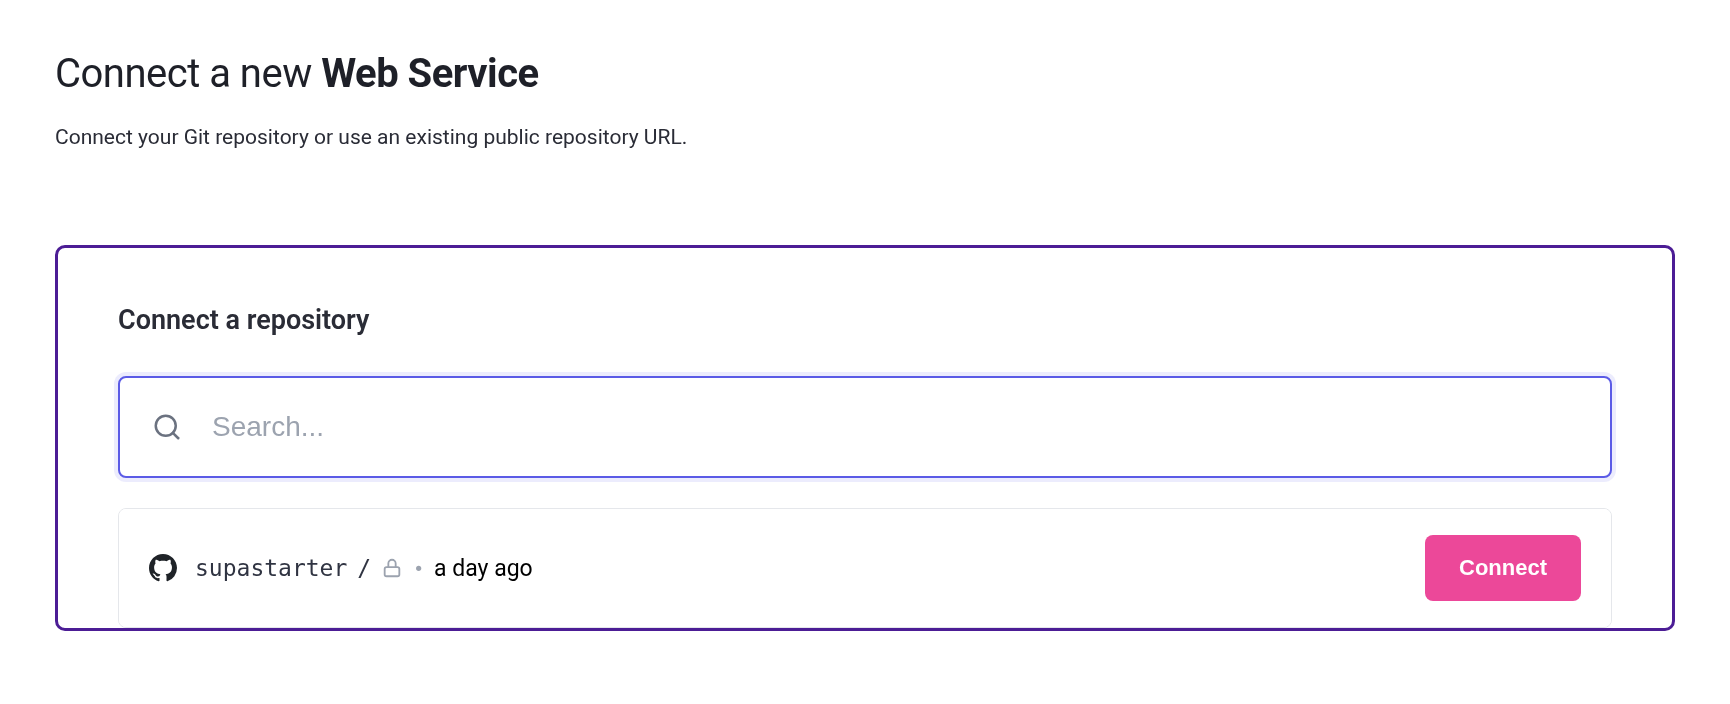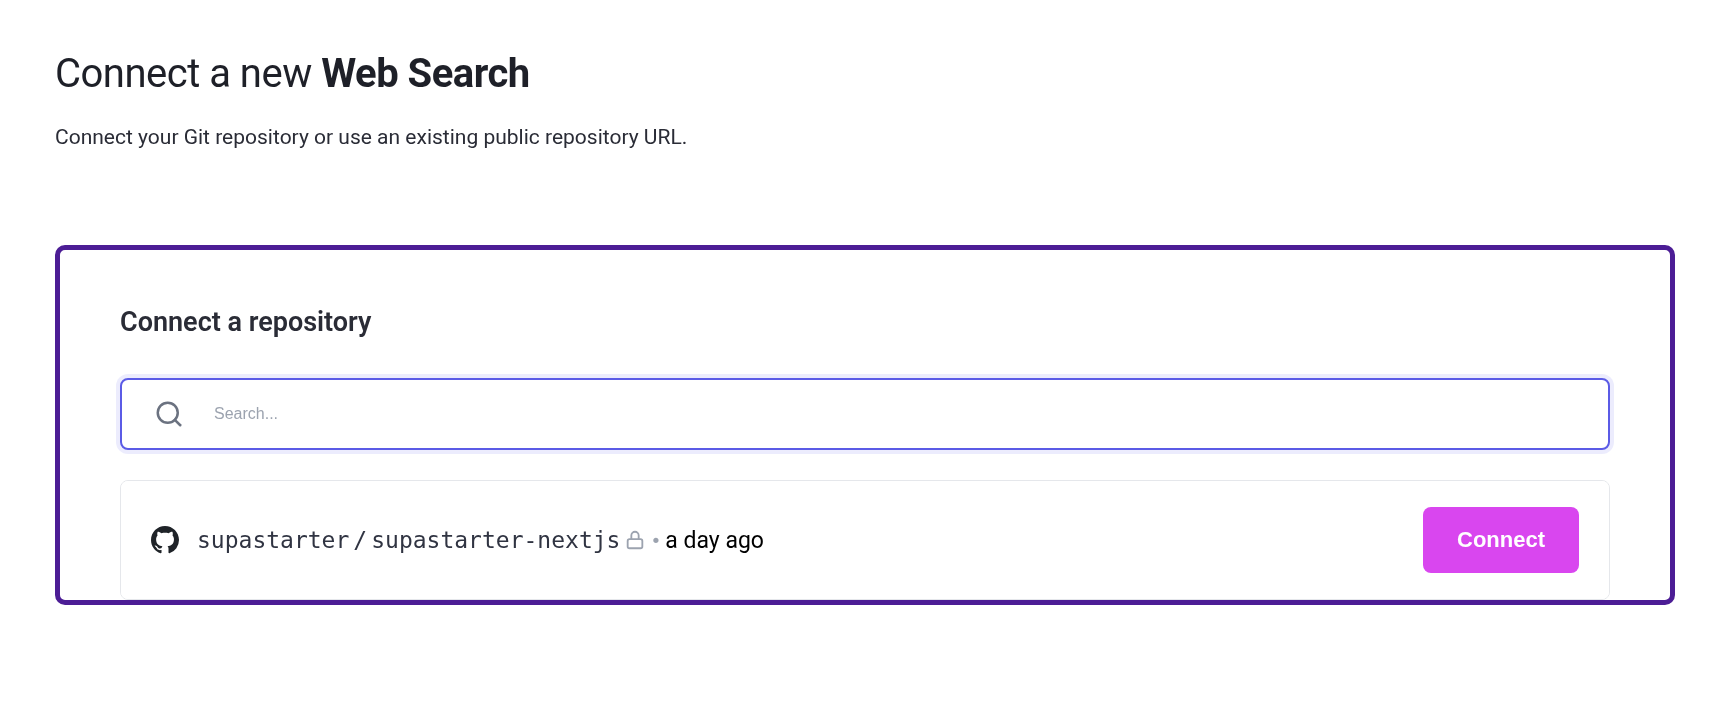--- a/index.html
+++ b/index.html
@@ -23,41 +23,41 @@
     .page-title .bold {
       font-weight: 700;
     }
     .page-subtitle {
       font-size: 21px;
       color: #2a2c36;
       font-weight: 400;
       margin-bottom: 96px;
     }
     .card {
-      border: 5px solid #4c1d95;
+      border: 3px solid #4c1d95;
       border-radius: 10px;
       padding: 56px 60px 0 60px;
     }
     .card-title {
       font-size: 27px;
       font-weight: 600;
       color: #2a2c36;
       margin-bottom: 40px;
     }
     .search-wrapper {
       position: relative;
       margin-bottom: 30px;
     }
     .search-input {
       width: 100%;
-      height: 72px;
+      height: 102px;
       border: 2px solid #5b5be6;
       border-radius: 8px;
       padding: 0 24px 0 92px;
-      font-size: 16px;
+      font-size: 28px;
       color: #1f2937;
       outline: none;
       box-shadow: 0 0 0 4px rgba(99, 102, 241, 0.12);
     }
     .search-input::placeholder {
       color: #9ca3af;
     }
     .search-icon {
       position: absolute;
       left: 34px;
@@ -89,56 +89,56 @@
       height: 28px;
       color: #1f2328;
       flex-shrink: 0;
     }
     .repo-path {
       font-family: ui-monospace, SFMono-Regular, "SF Mono", Menlo, Consolas, monospace;
       font-size: 23px;
       color: #303442;
       display: flex;
       align-items: center;
-      gap: 4px;
+      gap: 10px;
     }
     .repo-sep {
       color: #303442;
     }
     .lock-icon {
       width: 22px;
       height: 22px;
       color: #9ca3af;
       flex-shrink: 0;
     }
     .dot-sep {
       color: #9ca3af;
       font-size: 18px;
     }
     .repo-time {
       font-family: -apple-system, BlinkMacSystemFont, "Segoe UI", Roboto, Helvetica, Arial, sans-serif;
       font-size: 23px;
       color: #000000;
     }
     .connect-btn {
-      background: #d946ef;
+      background: #ec4899;
       color: #ffffff;
       border: none;
       border-radius: 8px;
       padding: 20px 34px;
       font-size: 22px;
       font-weight: 600;
       cursor: pointer;
     }
   </style>
 </head>
 <body>
 
 <h1 class="page-title">
-  <span>Connect a new </span><span class="bold">Web Search</span>
+  <span>Connect a new </span><span class="bold">Web Service</span>
 </h1>
 
 <p class="page-subtitle">Connect your Git repository or use an existing public repository URL.</p>
 
 <div class="card">
   <h2 class="card-title">Connect a repository</h2>
 
   <div class="search-wrapper">
     <svg class="search-icon" viewBox="0 0 24 24" fill="none" stroke="currentColor" stroke-width="2" stroke-linecap="round" stroke-linejoin="round">
       <circle cx="11" cy="11" r="8"></circle>
@@ -149,21 +149,20 @@
 
   <div class="repo-list">
     <div class="repo-row">
       <div class="repo-left">
         <svg class="github-icon" viewBox="0 0 16 16" fill="currentColor">
           <path d="M8 0C3.58 0 0 3.58 0 8c0 3.54 2.29 6.53 5.47 7.59.4.07.55-.17.55-.38 0-.19-.01-.82-.01-1.49-2.01.37-2.53-.49-2.69-.94-.09-.23-.48-.94-.82-1.13-.28-.15-.68-.52-.01-.53.63-.01 1.08.58 1.23.82.72 1.21 1.87.87 2.33.66.07-.52.28-.87.51-1.07-1.78-.2-3.64-.89-3.64-3.95 0-.87.31-1.59.82-2.15-.08-.2-.36-1.02.08-2.12 0 0 .67-.21 2.2.82.64-.18 1.32-.27 2-.27.68 0 1.36.09 2 .27 1.53-1.04 2.2-.82 2.2-.82.44 1.1.16 1.92.08 2.12.51.56.82 1.27.82 2.15 0 3.07-1.87 3.75-3.65 3.95.29.25.54.73.54 1.48 0 1.07-.01 1.93-.01 2.2 0 .21.15.46.55.38A8.013 8.013 0 0016 8c0-4.42-3.58-8-8-8z"></path>
         </svg>
         <span class="repo-path">
           <span>supastarter</span>
           <span class="repo-sep">/</span>
-          <span>supastarter-nextjs</span>
           <svg class="lock-icon" viewBox="0 0 24 24" fill="none" stroke="currentColor" stroke-width="2" stroke-linecap="round" stroke-linejoin="round">
             <rect x="4" y="11" width="16" height="10" rx="2" ry="2"></rect>
             <path d="M8 11V7a4 4 0 0 1 8 0v4"></path>
           </svg>
           <span class="dot-sep">•</span>
           <span class="repo-time">a day ago</span>
         </span>
       </div>
       <button class="connect-btn">Connect</button>
     </div>

